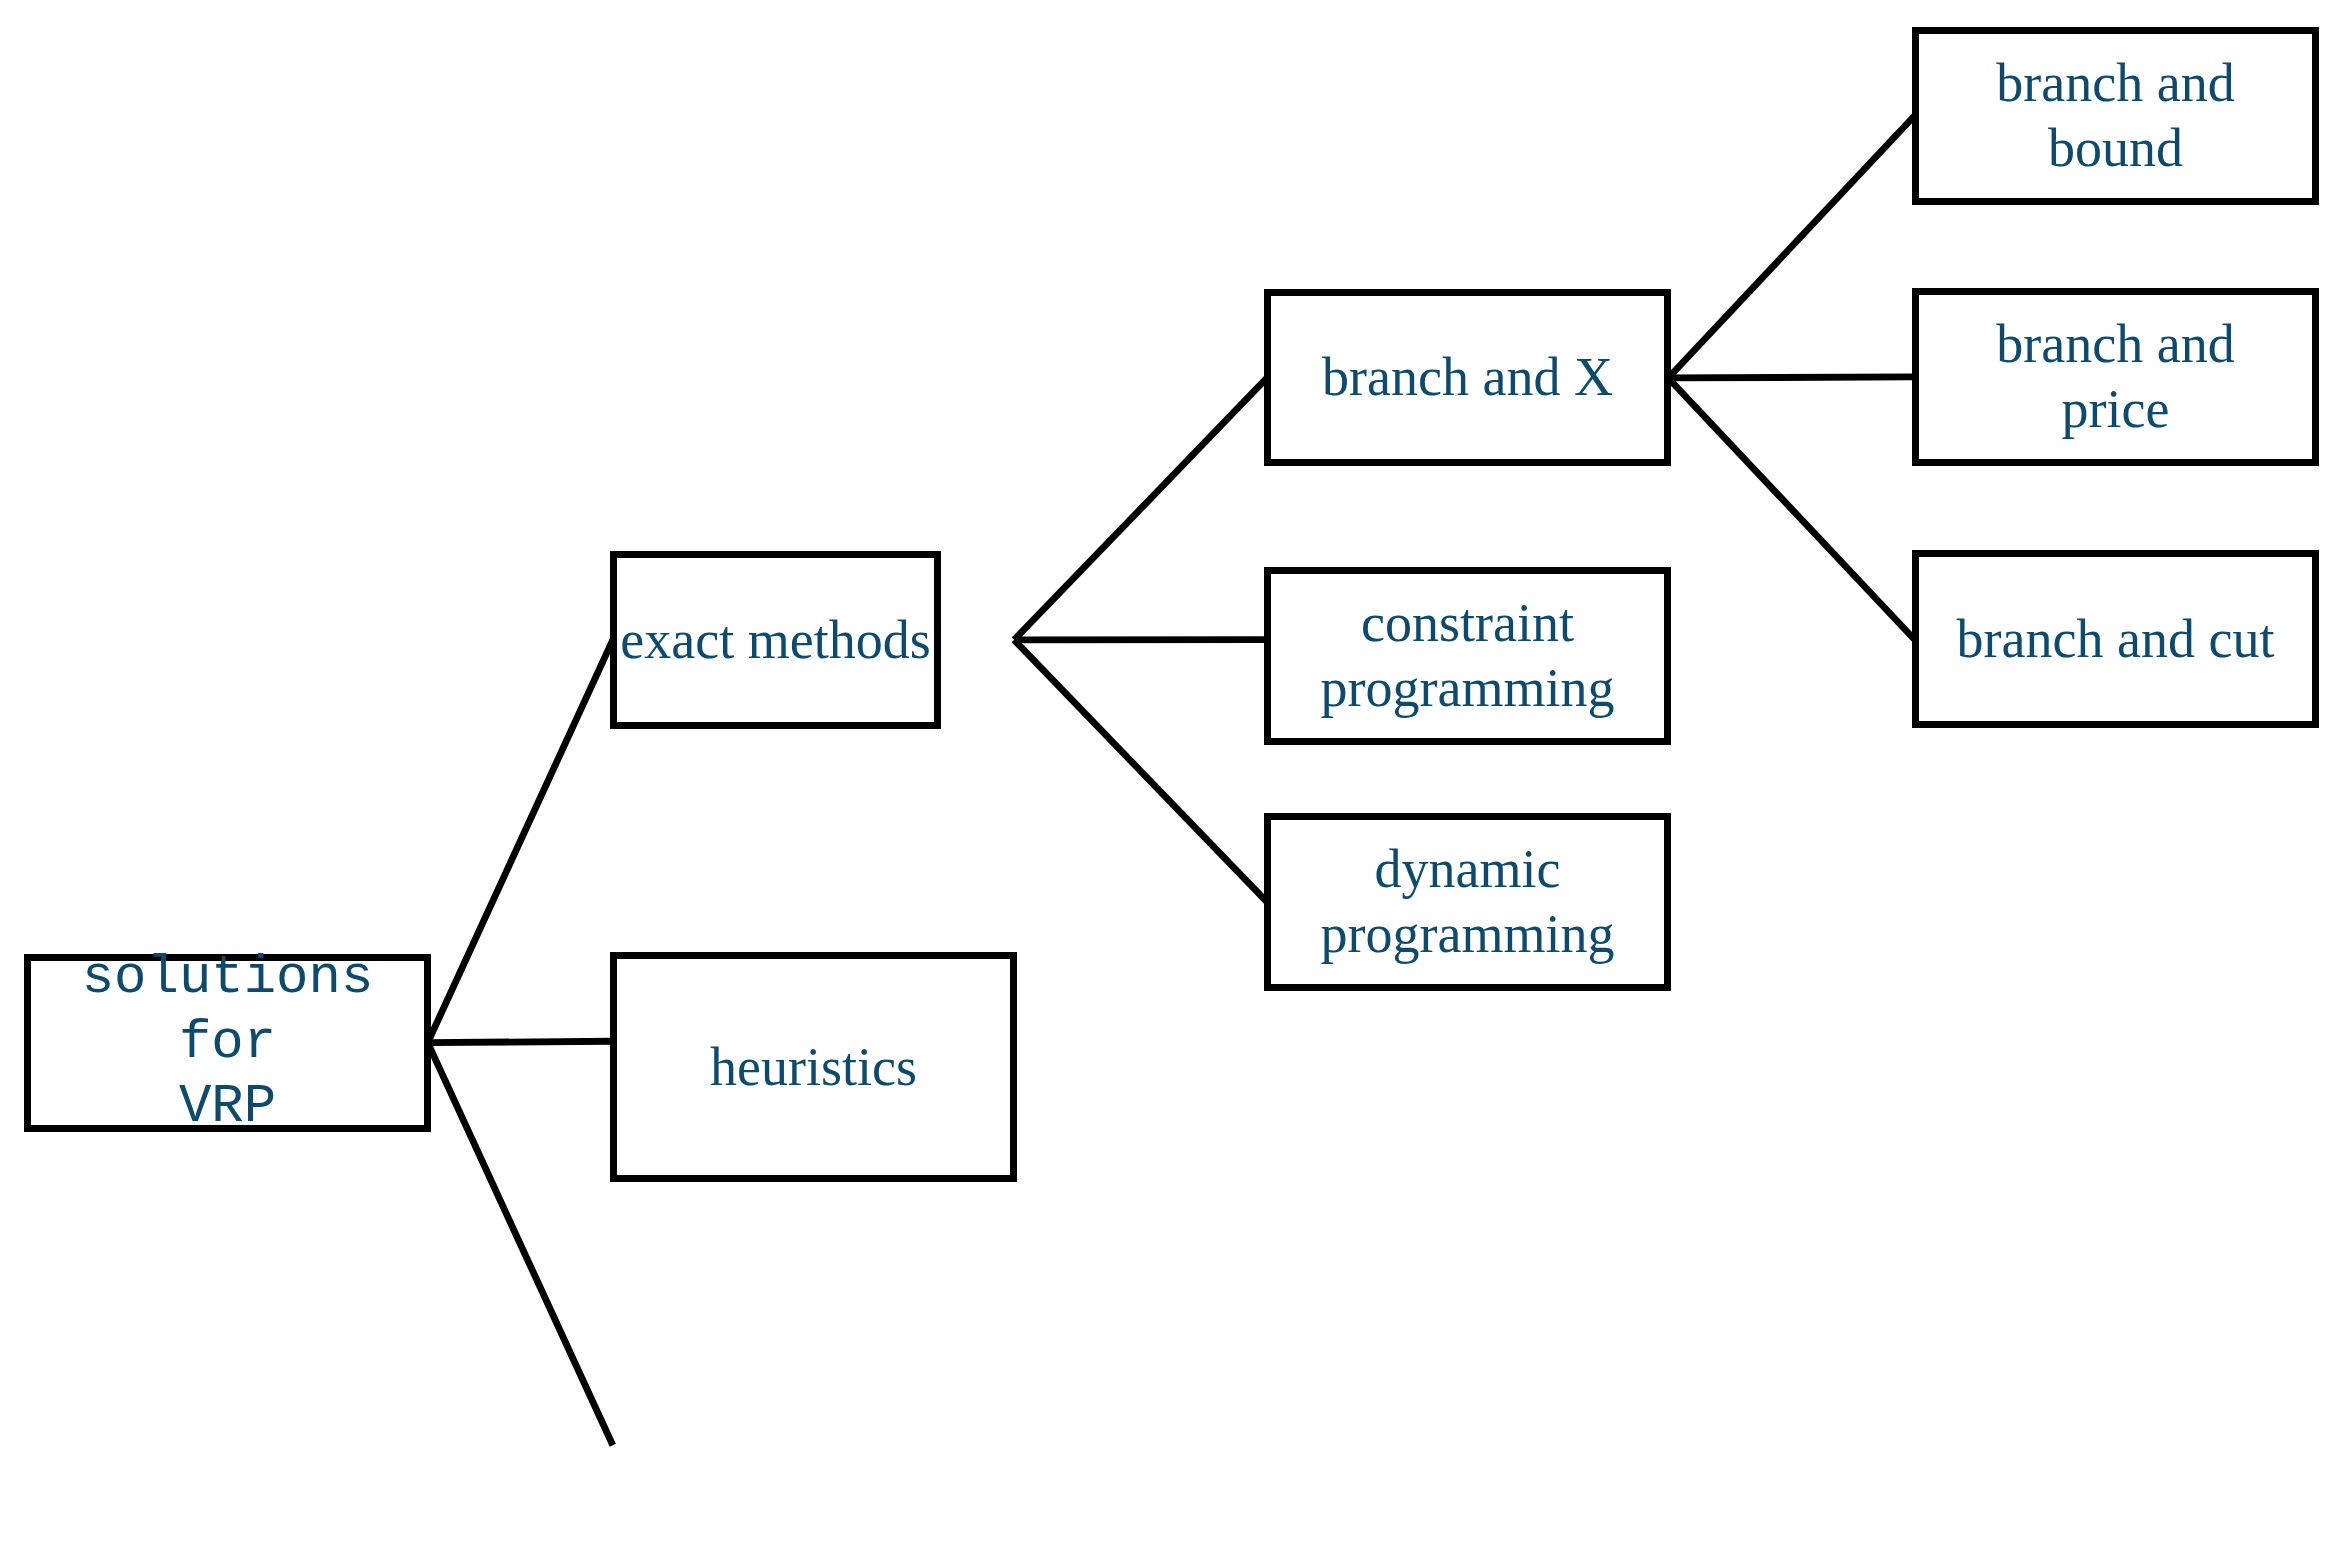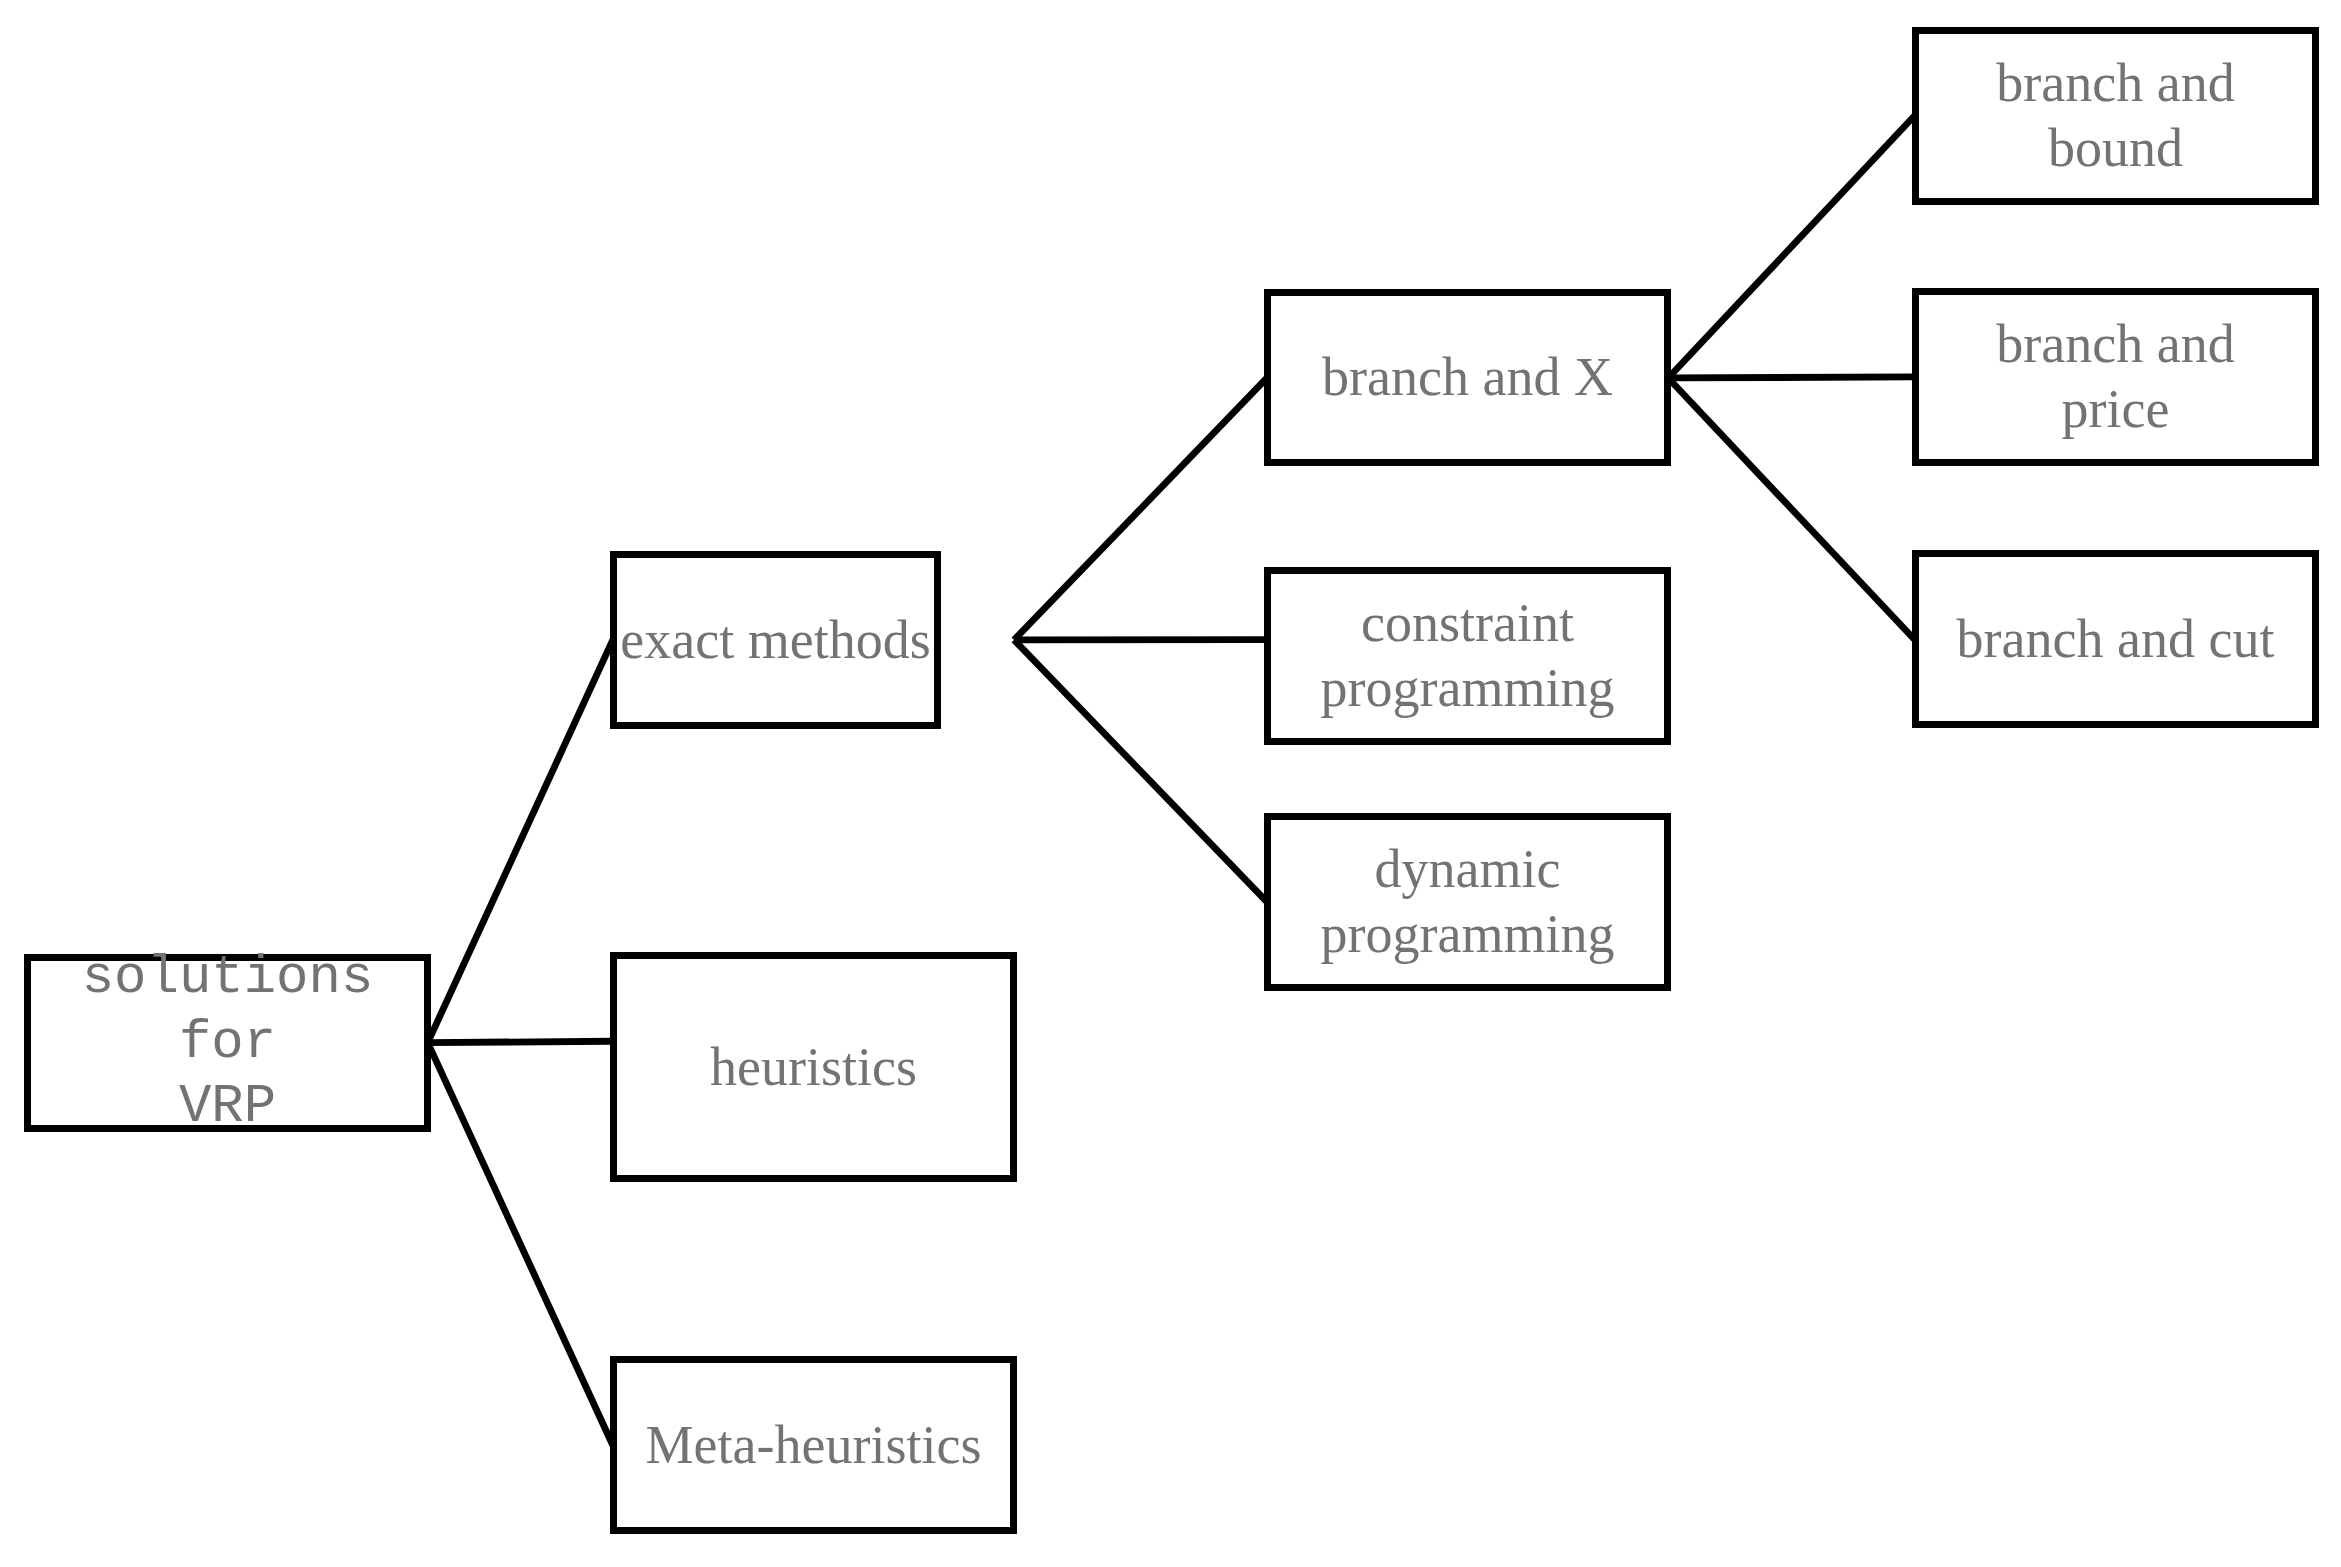--- a/index.html
+++ b/index.html
@@ -20,21 +20,21 @@
     left: 0;
     top: 0;
     width: 2342px;
     height: 1568px;
   }
   .node {
     position: absolute;
     box-sizing: border-box;
     border: 7.5px solid #000000;
     background: #ffffff;
-    color: #737373;
+    color: #0c4a6e;
     display: flex;
     align-items: center;
     justify-content: center;
     text-align: center;
     font-size: 54px;
     line-height: 1.2;
     white-space: pre-line;
   }
 </style>
 </head>
@@ -54,21 +54,20 @@
       <line x1="2461" y1="557.5" x2="2824" y2="943" stroke="#000000" stroke-width="10"></line>
     </svg>
 
   <div class="node" style="left: 24px; top: 954px; width: 407px; height: 178px; font-family: Liberation Mono, monospace;">solutions for
 VRP</div>
 
   <div class="node" style="left: 610px; top: 551px; width: 331px; height: 178px;">exact methods</div>
 
   <div class="node" style="left: 610px; top: 952px; width: 407px; height: 230px;">heuristics</div>
 
-  <div class="node" style="left: 610px; top: 1356px; width: 407px; height: 178px;">Meta-heuristics</div>
 
   <div class="node" style="left: 1264px; top: 289px; width: 407px; height: 177px;">branch and X</div>
 
   <div class="node" style="left: 1264px; top: 550px; width: 407px; height: 178px; margin-top: 17px;">constraint
 programming</div>
 
   <div class="node" style="left: 1264px; top: 813px; width: 407px; height: 178px;">dynamic
 programming</div>
 
   <div class="node" style="left: 1912px; top: 27px; width: 407px; height: 178px;">branch and

